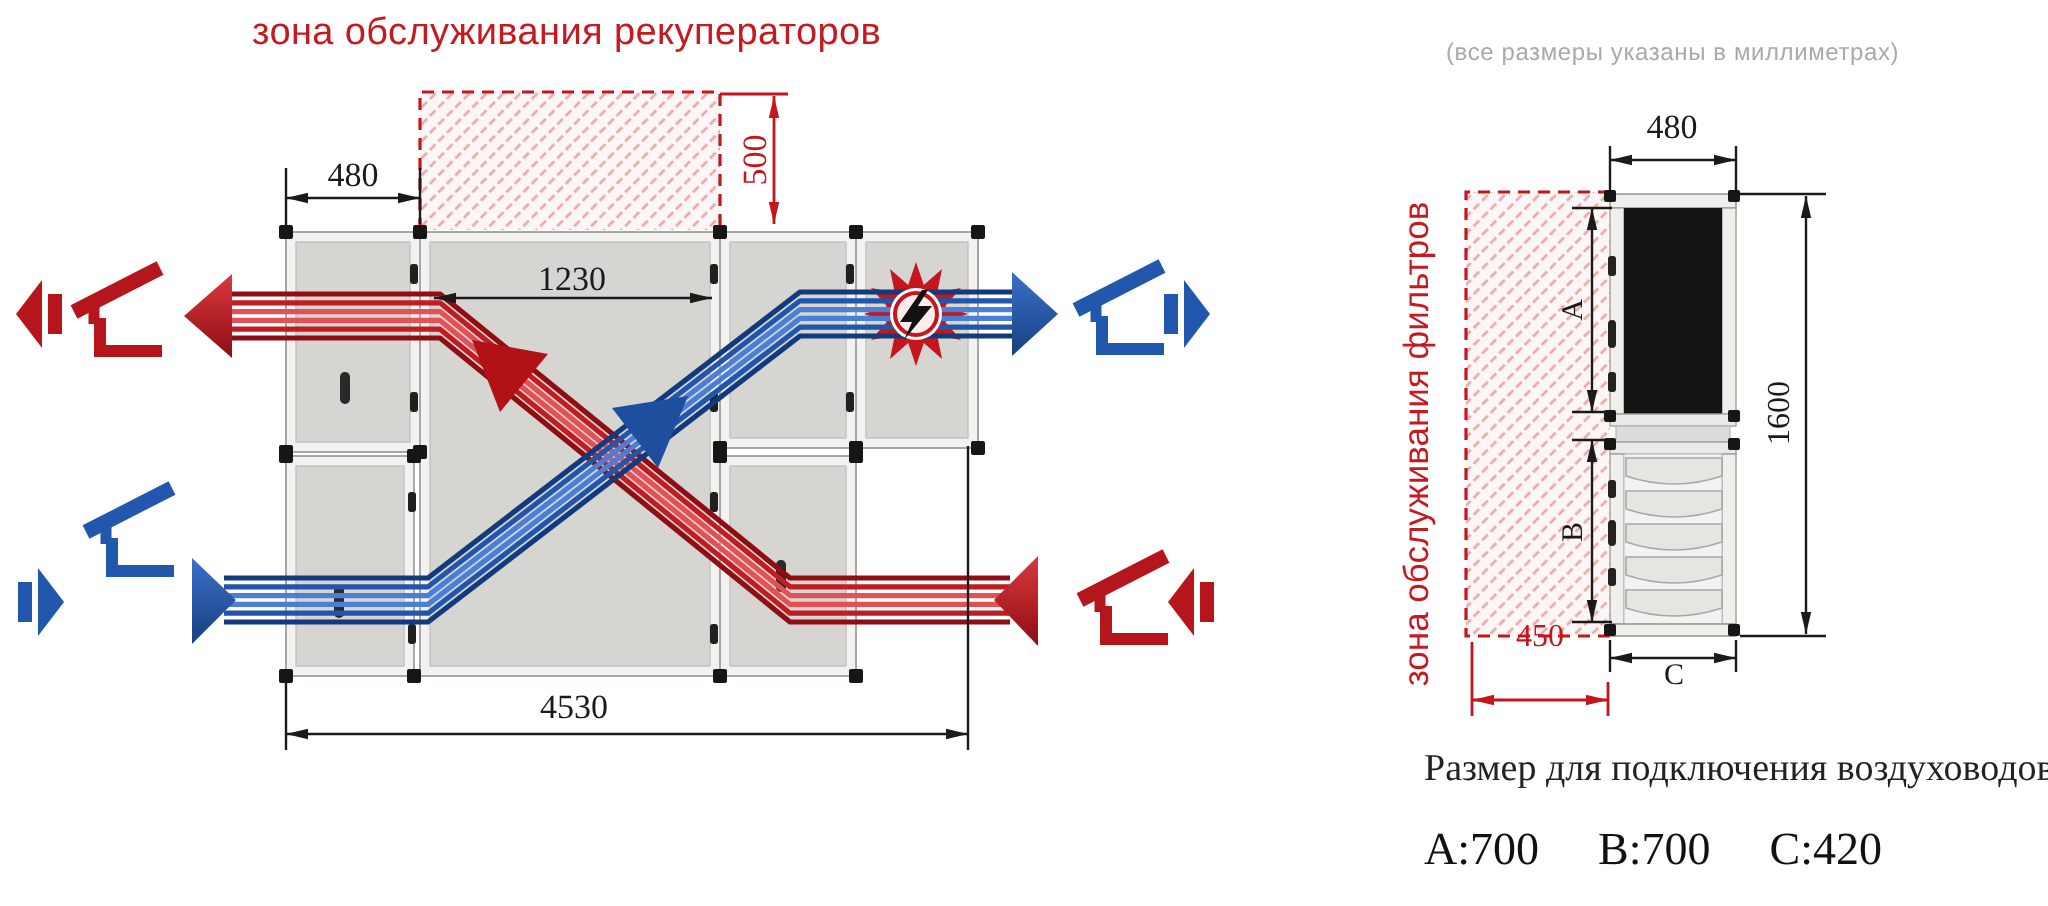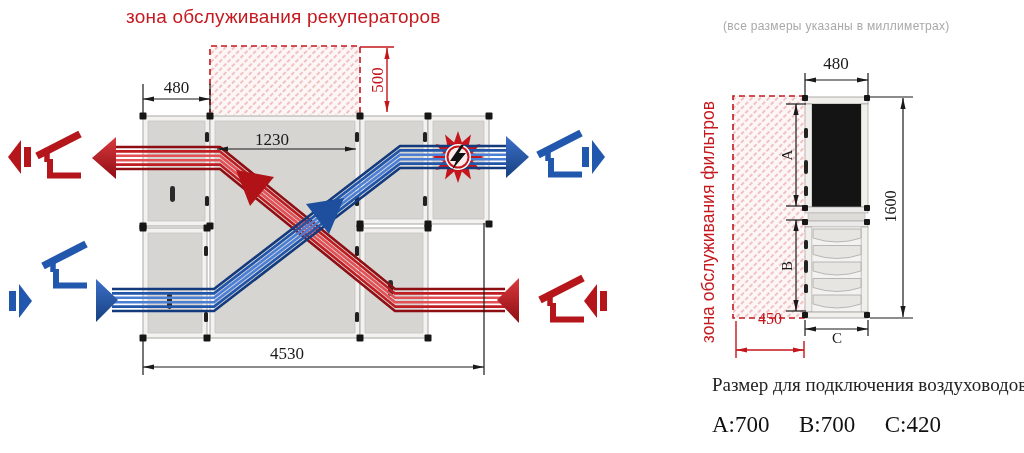--- a/index.html
+++ b/index.html
@@ -246,21 +246,21 @@
     <line x1="736" y1="350" x2="804" y2="350" marker-start="url(#ar)" marker-end="url(#ar)"></line>
   </g>
 </svg>
 
 <div class="lbl title-main t-red" style="left:126px;top:6px;">зона обслуживания рекуператоров</div>
 
 <div class="lbl note t-gray" style="left:687px;top:19px;">(все размеры указаны в миллиметрах)</div>
 
 <div class="lbl t-dim dim17 center" style="left:144px;top:78px;width:65px;">480</div>
 
-<div class="lbl t-dim dim17 center" style="left:236px;top:130px;width:72px;">1230</div>
+<div class="lbl t-dim dim17 center" style="left:250px;top:130px;width:72px;">1230</div>
 
 <div class="lbl t-dim-red dim17 center rot" style="left:345px;top:71px;width:64px;height:18px;">500</div>
 
 <div class="lbl t-dim dim17 center" style="left:251px;top:344px;width:72px;">4530</div>
 
 <div class="lbl t-dim dim17 center" style="left:804px;top:54px;width:64px;">480</div>
 
 <div class="lbl t-dim dim15 center rot" style="left:772px;top:147px;width:30px;height:16px;">A</div>
 
 <div class="lbl t-dim dim15 center rot" style="left:772px;top:258px;width:30px;height:16px;">B</div>

